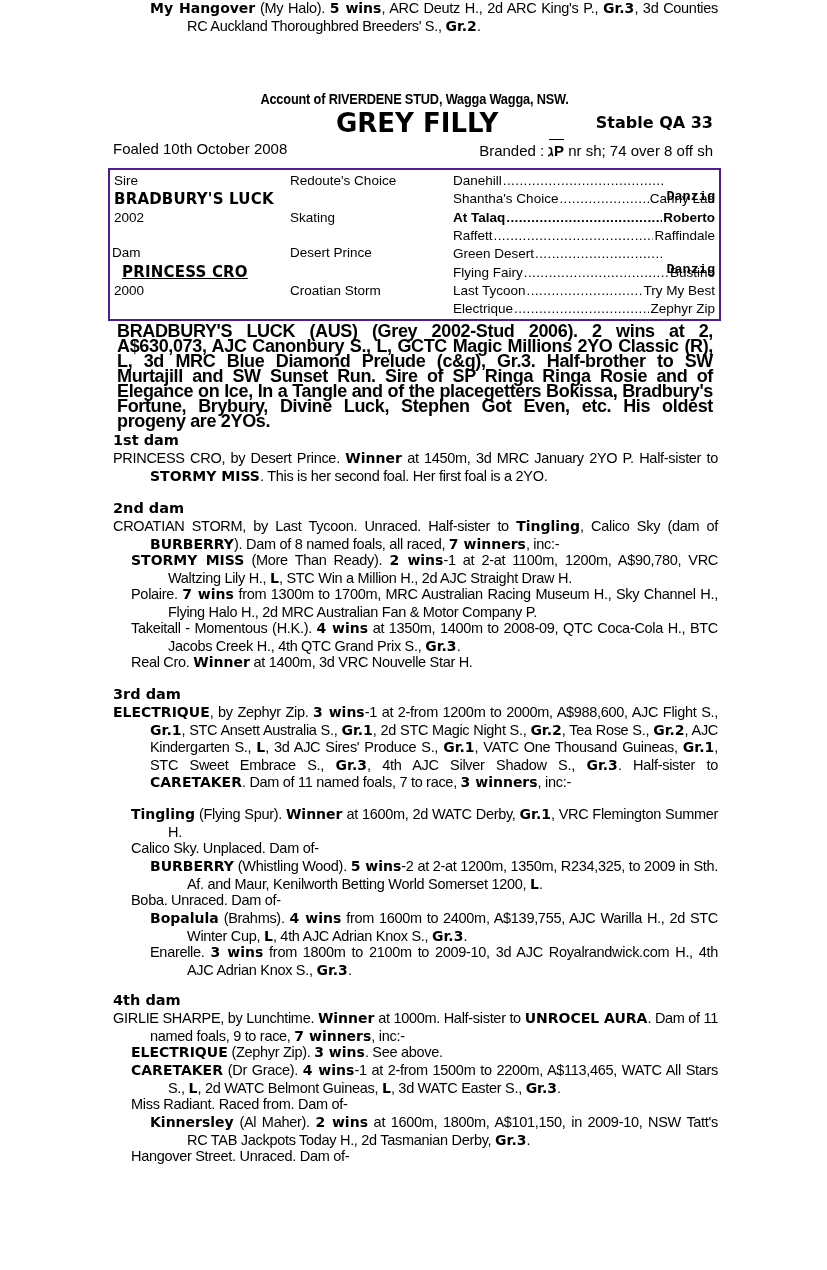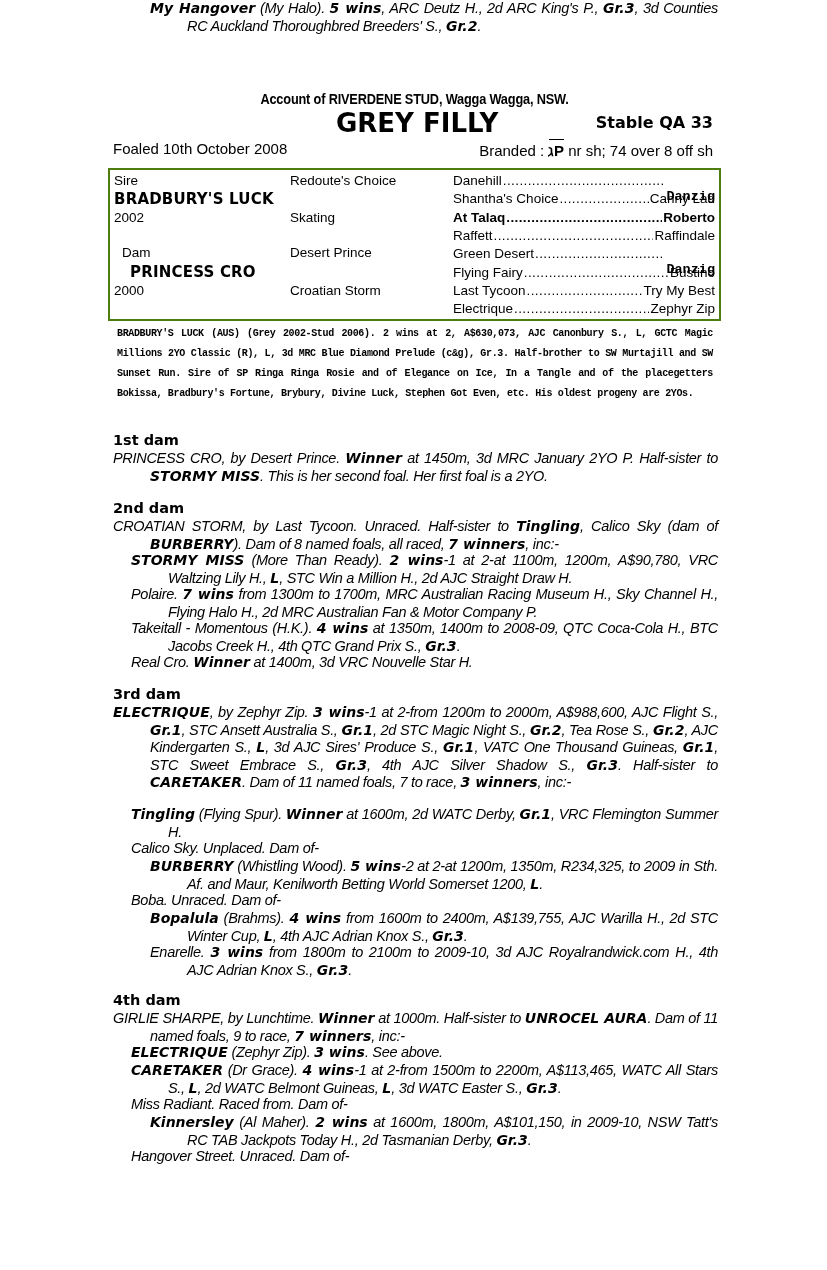--- a/index.html
+++ b/index.html
@@ -10,32 +10,32 @@
   .lot { position:absolute; left:5px; top:0; font-weight:bold; font-size:22px; font-family:"DejaVu Sans", sans-serif; letter-spacing:-0.3px; }
   .lot .gst { font-weight:normal; font-size:12.5px; font-family:"Liberation Sans", sans-serif; letter-spacing:0; }
   .title { position:absolute; left:228px; top:0; font-weight:bold; font-size:26px; font-family:"DejaVu Sans", sans-serif; }
   .stable { position:absolute; right:8px; top:5px; font-weight:bold; font-size:16px; font-family:"DejaVu Sans", sans-serif; }
   .foal-row { position:absolute; top:140px; left:0; width:613px; font-size:15px; }
   .foaled { position:absolute; left:5px; top:0; }
   .branded { position:absolute; right:8px; top:0; }
   .brand-glyph { font-weight:bold; display:inline-block; position:relative; }
   .brand-glyph::before { content:""; position:absolute; left:1px; right:0; top:-1px; border-top:1.5px solid #000; }
 
-  .ped { position:absolute; top:168px; left:0; width:609px; height:149px; border:2px solid #4d7c0f; }
+  .ped { position:absolute; top:168px; left:0; width:609px; height:149px; border:2px solid #4c1d95; }
   .ped .cell { position:absolute; font-size:13.5px; white-space:nowrap; }
   .ped .big { font-weight:bold; font-size:15px; font-family:"DejaVu Sans", sans-serif; letter-spacing:0.2px; }
   .ped .gp { position:absolute; left:343px; width:262px; font-size:13.5px; display:flex; white-space:nowrap; }
   .ped .gp .dots { flex:1; overflow:hidden; margin:0 1px; }
   .ped .gp .dots::after { content:"........................................................................................"; letter-spacing:0.4px; }
   .ped .gp .bold { font-weight:bold; font-family:Liberation Mono, monospace; font-size:13.5px;margin-top:16px; }
 
-  .blurb { position:absolute; top:324px; left:9px; width:596px; font-family:Liberation Mono, monospace; font-weight:bold; font-size:10px; line-height:20px; text-align:justify; letter-spacing:-0.35px; }
+  .blurb { position:absolute; top:324px; left:9px; width:596px; font-family:Liberation Sans, sans-serif; font-weight:bold; font-size:18px; line-height:15px; text-align:justify; letter-spacing:-0.35px; }
 
   .sec-h { position:absolute; left:5px; font-weight:bold; font-family:"DejaVu Sans", sans-serif; font-size:14.5px; }
-  .para { position:absolute; font-size:14.5px; line-height:17.5px; text-align:justify; letter-spacing:-0.3px;font-style:italic; }
+  .para { position:absolute; font-size:14.5px; line-height:17.5px; text-align:justify; letter-spacing:-0.3px; }
   .para b { font-family:"DejaVu Sans", sans-serif; font-size:14px; letter-spacing:0; }
   .l0 { left:5px; width:605px; padding-left:37px; text-indent:-37px; box-sizing:border-box; }
   .l1 { left:23px; width:587px; padding-left:37px; text-indent:-37px; box-sizing:border-box; }
   .l2 { left:42px; width:568px; padding-left:37px; text-indent:-37px; box-sizing:border-box; }
 </style>
 </head>
 <body>
 
 <div class="page">
   <div class="account">Account of RIVERDENE STUD, Wagga Wagga, NSW.</div>
@@ -54,22 +54,22 @@
     </div>
   </div>
 
   <div class="ped">
     <div class="cell" style="left:4px;top:3px;">Sire</div>
     <div class="cell big" style="left:4px;top:20px;">BRADBURY'S LUCK</div>
     <div class="cell" style="left:4px;top:40px;">2002</div>
     <div class="cell" style="left:180px;top:3px;">Redoute's Choice</div>
     <div class="cell" style="left:180px;top:40px;">Skating</div>
 
-    <div class="cell" style="left:12px;top:75px;">Dam</div>
-    <div class="cell big" style="left:20px;top:93px;">PRINCESS CRO</div>
+    <div class="cell" style="left:2px;top:75px;">Dam</div>
+    <div class="cell big" style="left:12px;top:93px;text-decoration:underline;">PRINCESS CRO</div>
     <div class="cell" style="left:4px;top:113px;">2000</div>
     <div class="cell" style="left:180px;top:75px;">Desert Prince</div>
     <div class="cell" style="left:180px;top:113px;">Croatian Storm</div>
 
     <div class="gp" style="top:3px;">
         <span>Danehill</span>
         <span class="dots"></span>
         <span class="bold">Danzig</span>
       </div>
     <div class="gp" style="top:21px;">

